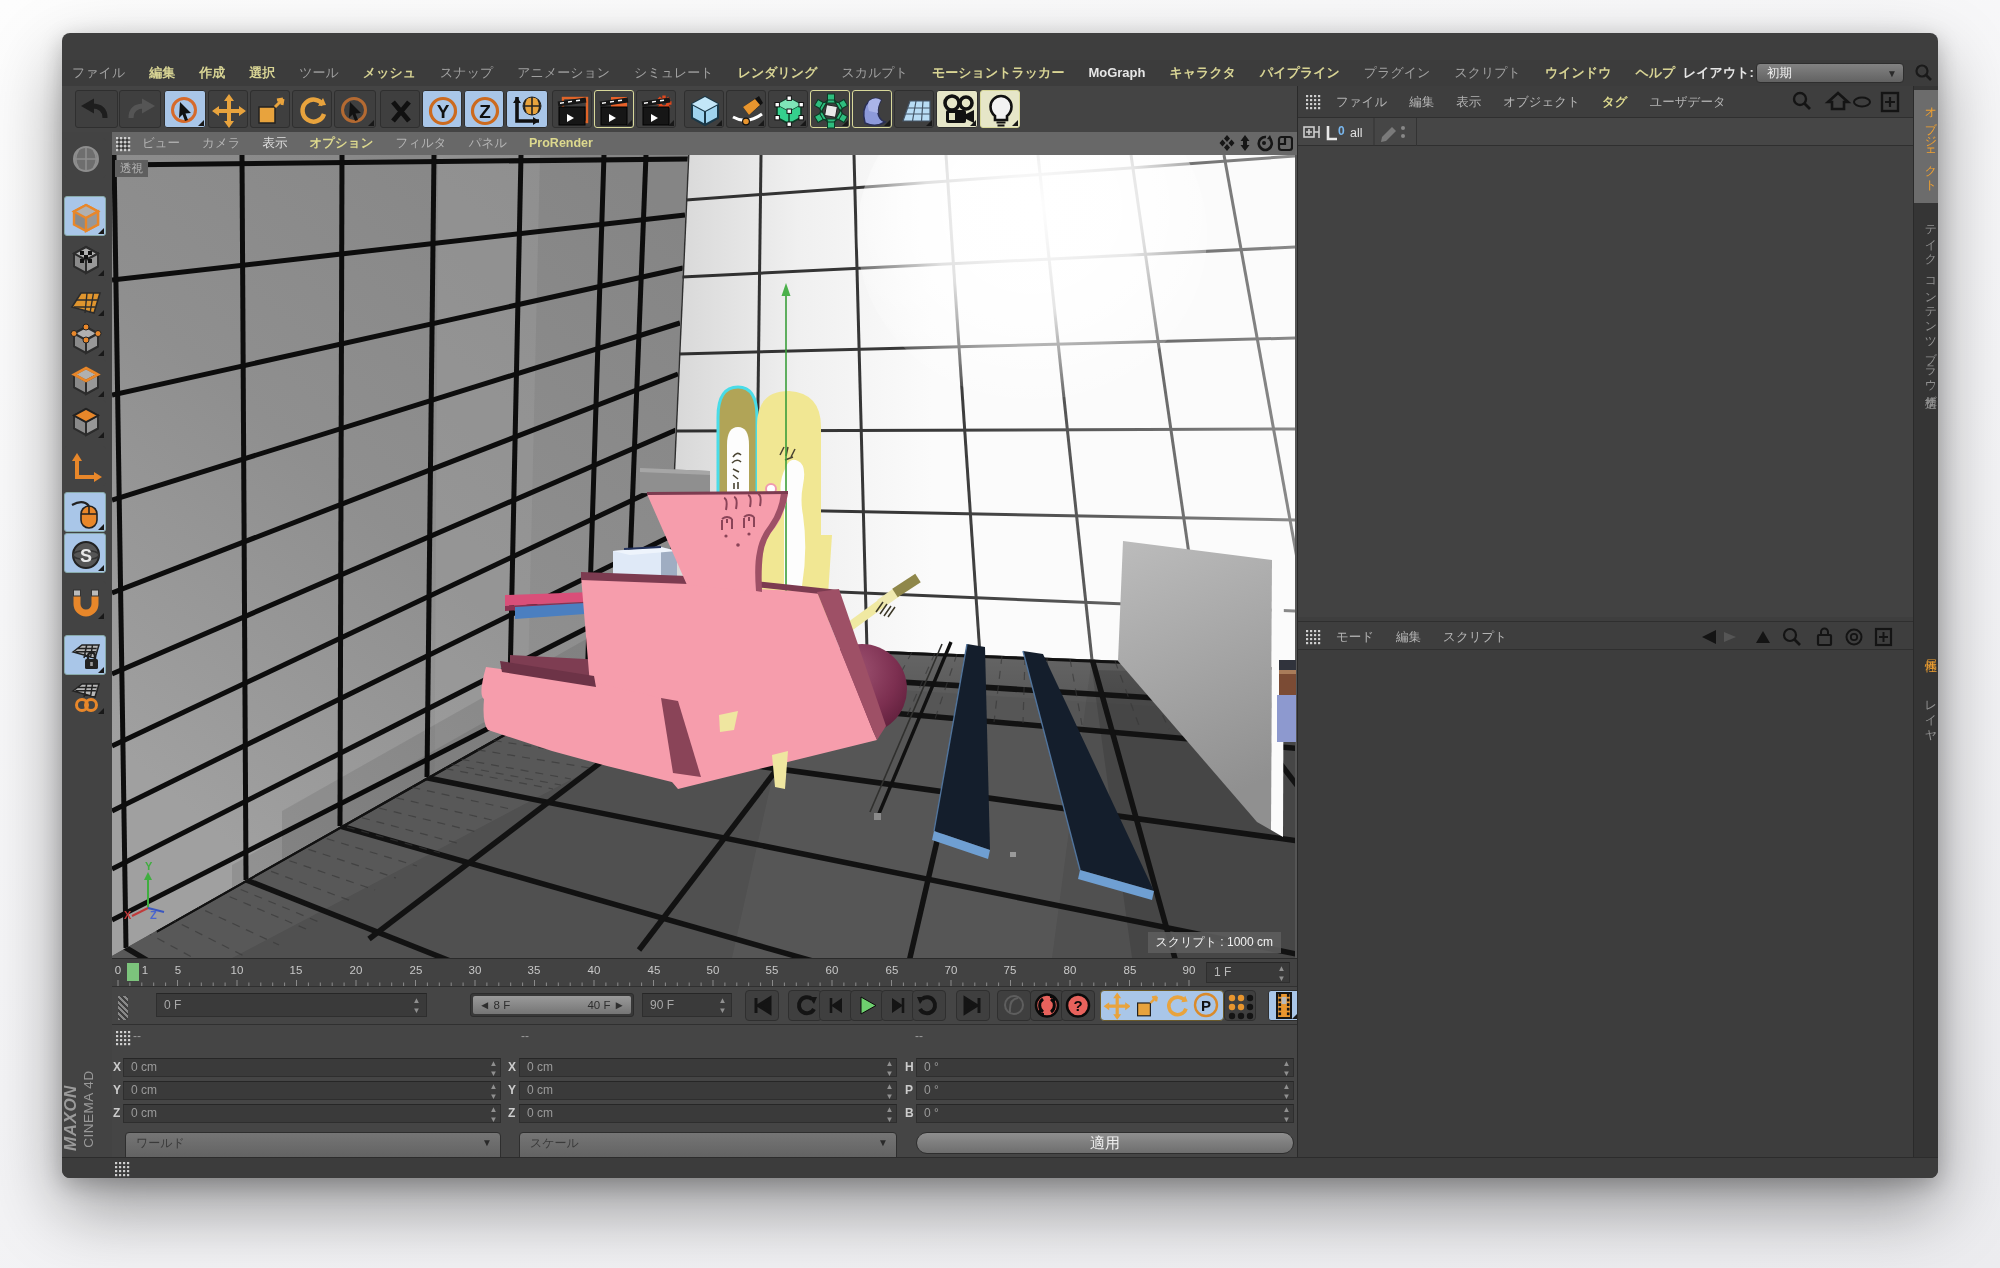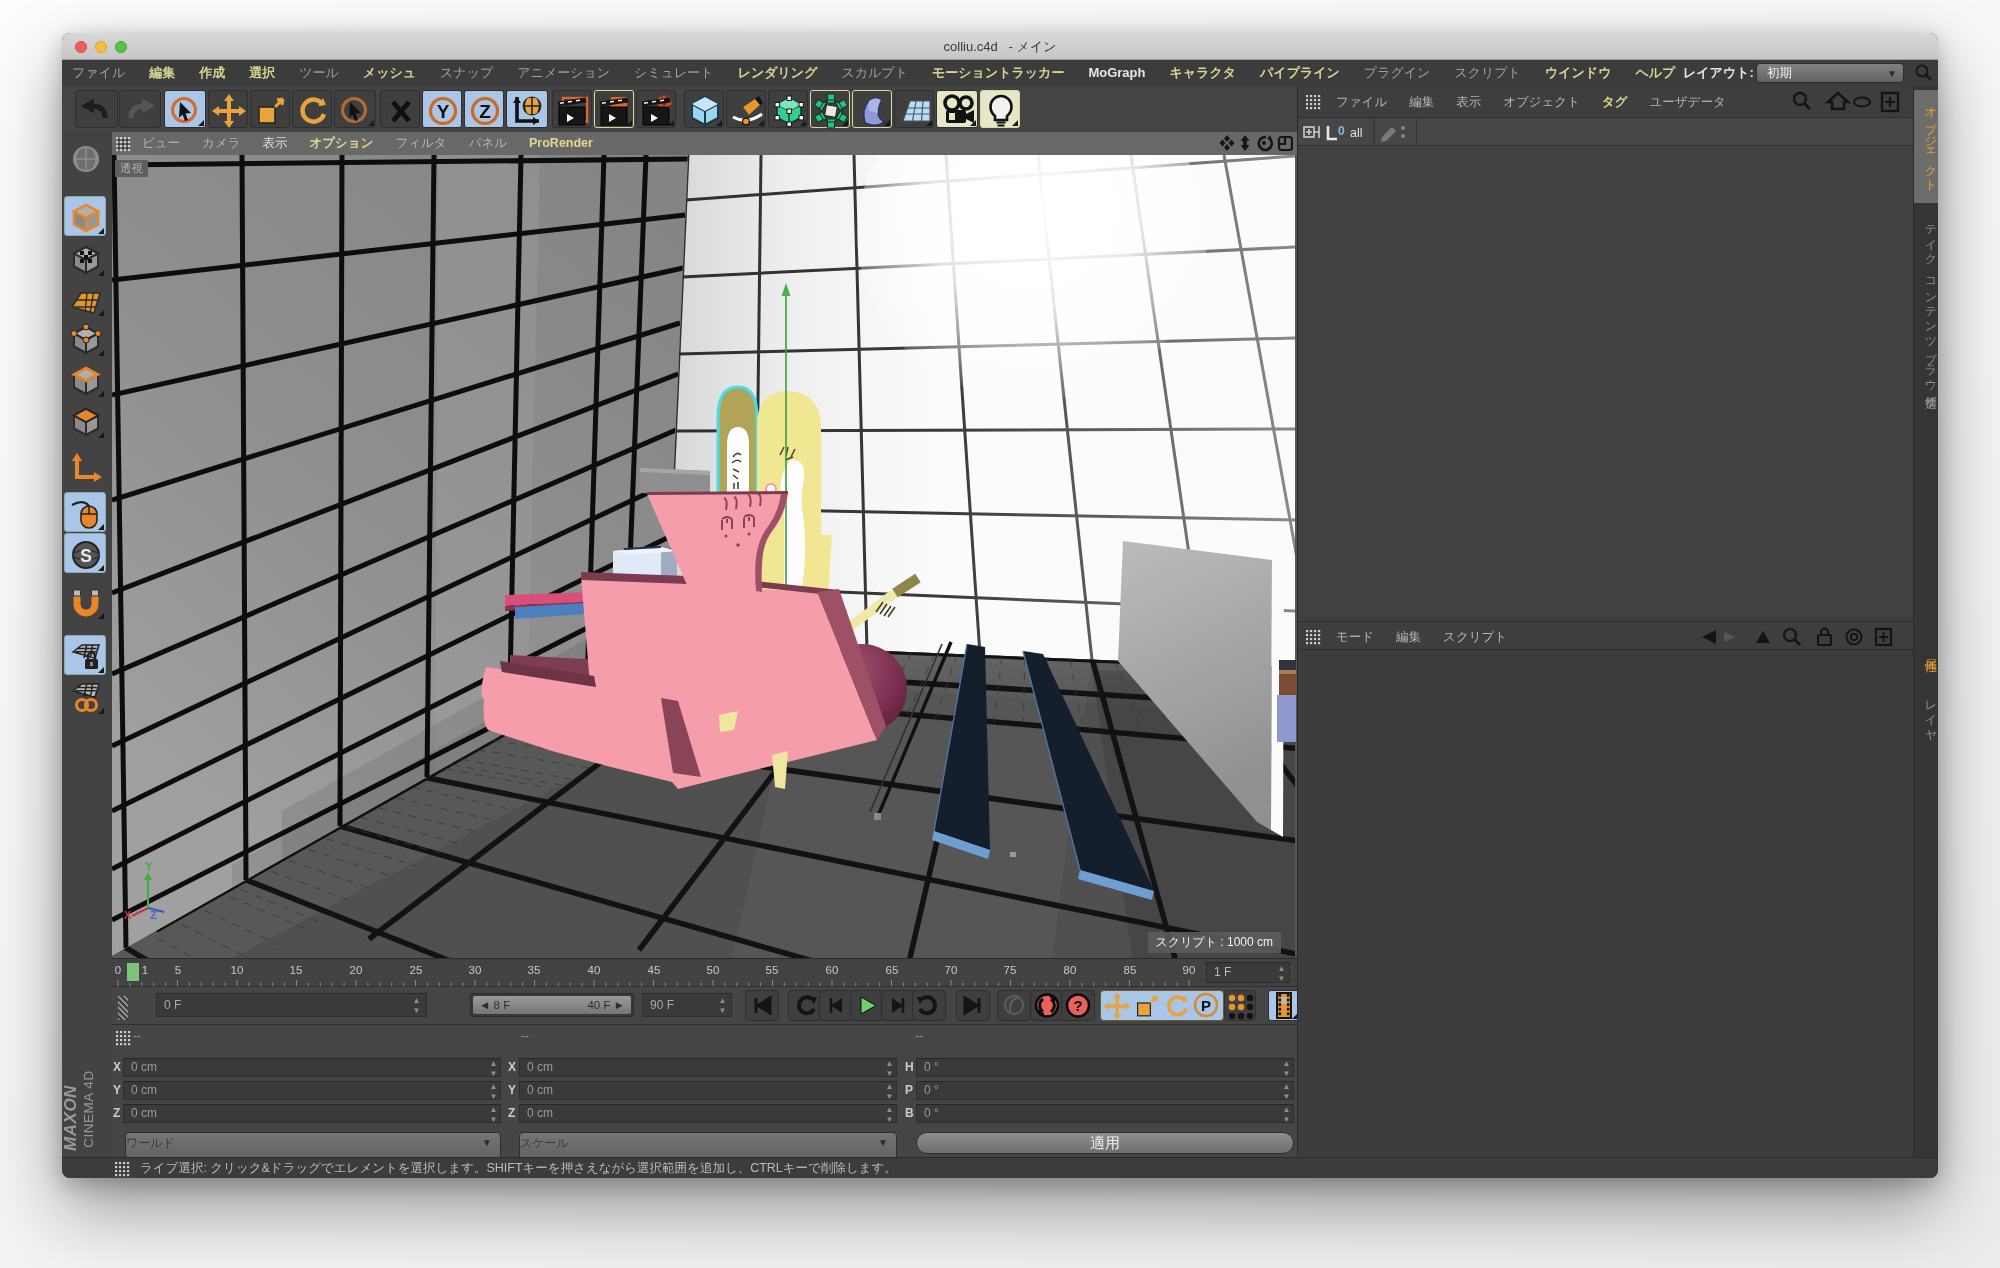--- a/index.html
+++ b/index.html
@@ -25,31 +25,25 @@
  font-size:12.5px;line-height:21px;color:#bcbcbc}
 #rightpanel{position:absolute;left:1235px;top:53px;width:616px;height:1071px;background:#3e3e3e;border-left:1px solid #2a2a2a}
 #tabstrip{position:absolute;left:1851px;top:53px;width:25px;height:1071px;background:#353535;border-left:1px solid #2a2a2a}
 .vtab{position:absolute;left:0;width:25px;color:#8e8e8e;font-size:12px;
  writing-mode:vertical-rl;text-align:center;letter-spacing:1px}
 .field{position:absolute;height:21px;background:#3a3a3a;border:1px solid #2e2e2e;border-top-color:#262626;
  font-size:12px;color:#9a9a9a;line-height:19px;padding-left:7px}
 .flabel{position:absolute;font-size:12px;color:#cycy;color:#cccccc;font-weight:bold}
 .stepper{position:absolute;width:9px;font-size:8px;color:#909090;line-height:10px;text-align:center}
 .ddown{position:absolute;height:35px;border-radius:4px;background:linear-gradient(#757575,#5c5c5c);
- border:1px solid #2e2e2e;font-size:12px;color:#3a3a3a;line-height:20px;}
+ border:1px solid #2e2e2e;font-size:12px;color:#3a3a3a;line-height:20px;padding-left:10px}
 .pbtn{position:absolute;top:3px;width:34px;height:31px;background:#3f3f3f;border:1px solid #2f2f2f;border-radius:4px}
 </style></head><body>
 <div id="page">
     <div id="win">
-      <div id="titlebar">
-        <div class="tl" style="left:13px;background:#f35f57;border:0.5px solid #d8453e"></div>
-        <div class="tl" style="left:33px;background:#f6bd3e;border:0.5px solid #dfa132"></div>
-        <div class="tl" style="left:53px;background:#58c445;border:0.5px solid #3fa52f"></div>
-        <div id="title">colliu.c4d&nbsp;&nbsp; - メイン</div>
-      </div>
       <div id="menubar"><span style="margin-left:10px"></span><span class="mg" style="margin-right:24px">ファイル</span><span class="my" style="margin-right:24px">編集</span><span class="my" style="margin-right:24px">作成</span><span class="my" style="margin-right:24px">選択</span><span class="mg" style="margin-right:24px">ツール</span><span class="my" style="margin-right:24px">メッシュ</span><span class="mg" style="margin-right:24px">スナップ</span><span class="mg" style="margin-right:24px">アニメーション</span><span class="mg" style="margin-right:24px">シミュレート</span><span class="my" style="margin-right:24px">レンダリング</span><span class="mg" style="margin-right:24px">スカルプト</span><span class="my" style="margin-right:24px">モーショントラッカー</span><span class="mw" style="margin-right:24px">MoGraph</span><span class="my" style="margin-right:24px">キャラクタ</span><span class="my" style="margin-right:24px">パイプライン</span><span class="mg" style="margin-right:24px">プラグイン</span><span class="mg" style="margin-right:24px">スクリプト</span><span class="my" style="margin-right:24px">ウインドウ</span><span class="my" style="margin-right:24px">ヘルプ</span><span class="mw" style="position:absolute;left:1621px;top:0">レイアウト:</span><div style="position:absolute;left:1694px;top:3px;width:148px;height:20px;border-radius:4px;background:linear-gradient(#828282,#626262);border:1px solid #2e2e2e;color:#f0f0f0;line-height:18px;padding-left:10px;font-size:12.5px">初期<span style="position:absolute;right:6px;top:1px;color:#2a2a2a;font-size:10px">▼</span></div><svg style="position:absolute;left:1851px;top:3px" width="20" height="20">
           <circle cx="9" cy="8" r="5.5" stroke="#1a1a1a" stroke-width="2.2" fill="none"></circle>
           <line x1="13" y1="12" x2="18" y2="17" stroke="#1a1a1a" stroke-width="2.6"></line>
         </svg></div>
       <div id="toolbar">
         <div class="tbtn" style="left:13px;top:4px;width:43px;height:38px;background:#3f3f3f;border:1px solid #2f2f2f;">
           <div style="position:absolute;left:2px;top:2px"><svg width="36" height="36" viewBox="0 0 36 36" style="">
               <path d="M14 13 Q27 13 27 25" stroke="#1e1e1e" stroke-width="5" fill="none"></path>
               <path d="M3 13 L16 5.5 L16 20.5 Z" fill="#1e1e1e"></path>
             </svg></div>
@@ -1066,17 +1060,17 @@
           <rect x="13" y="13" width="2.2" height="2.2" fill="#cfcfcf"></rect>
           <rect x="3" y="3" width="2.2" height="2.2" fill="#3c3c3c"></rect>
           <rect x="3" y="7" width="2.2" height="2.2" fill="#3c3c3c"></rect>
           <rect x="3" y="11" width="2.2" height="2.2" fill="#3c3c3c"></rect>
           <rect x="7" y="3" width="2.2" height="2.2" fill="#3c3c3c"></rect>
           <rect x="7" y="7" width="2.2" height="2.2" fill="#3c3c3c"></rect>
           <rect x="7" y="11" width="2.2" height="2.2" fill="#3c3c3c"></rect>
           <rect x="11" y="3" width="2.2" height="2.2" fill="#3c3c3c"></rect>
           <rect x="11" y="7" width="2.2" height="2.2" fill="#3c3c3c"></rect>
           <rect x="11" y="11" width="2.2" height="2.2" fill="#3c3c3c"></rect>
-        </svg><span style="margin-left:78px">ライブ選択: クリック&amp;ドラッグでエレメントを選択します。SHIFTキーを押さえながら選択範囲を追加し、CTRLキーで削除します。</span></div>
+        </svg></div>
       <div style="position:absolute;left:-51px;top:1075px;width:120px;height:20px;transform:rotate(-90deg);color:#9a9a9a;font-size:17px;font-weight:bold;font-style:italic;text-align:center;letter-spacing:0.5px">MAXON</div>
       <div style="position:absolute;left:-33px;top:1068px;width:120px;height:16px;transform:rotate(-90deg);color:#999;font-size:13.5px;text-align:center;letter-spacing:0.5px">CINEMA 4D</div>
       <div style="position:absolute;left:56px;top:963px;width:10px;height:24px;background:repeating-linear-gradient(45deg,#888 0 2px,#3e3e3e 2px 4px)"></div>
     </div>
   </div>
 </body></html>

